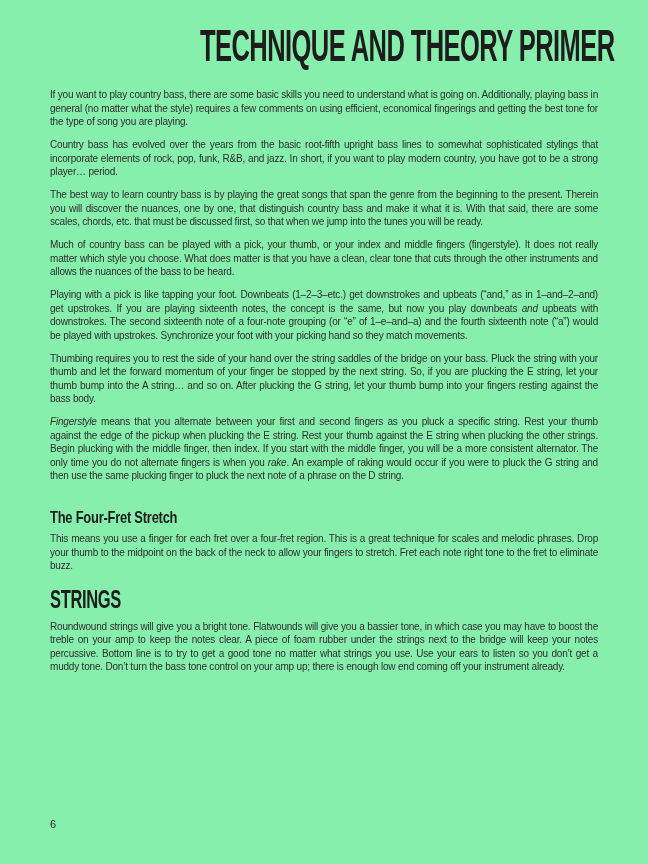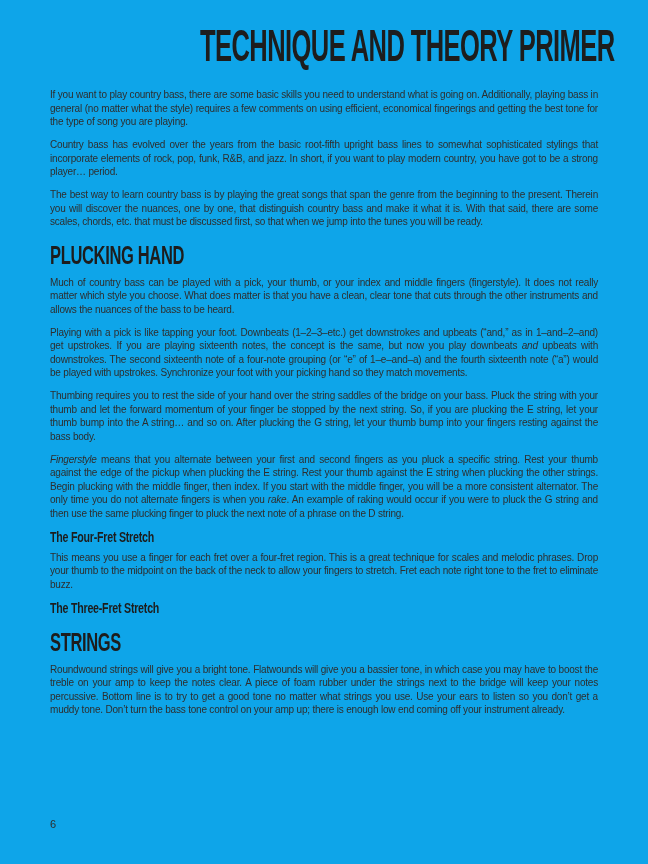--- a/index.html
+++ b/index.html
@@ -13,21 +13,21 @@
     overflow: hidden;
     font-family: "Liberation Sans", sans-serif;
     color: #2e2e2e;
   }
   .page {
     position: relative;
     box-sizing: border-box;
     width: 648px;
     height: 864px;
     padding: 24px 50px 16px 50px;
-    background: #0ea5e9;
+    background: #86efac;
   }
   h1.doc-title {
     margin: 0 0 20px 0;
     text-align: center;
     font-size: 44px;
     line-height: 1.0;
     white-space: nowrap;
     font-weight: bold;
     color: #1d1d1d;
   }
@@ -45,22 +45,22 @@
     font-weight: bold;
     color: #1d1d1d;
   }
   h2.section-heading .cond {
     display: inline-block;
     transform: scaleX(0.66);
     transform-origin: left center;
     letter-spacing: -0.5px;
   }
   h3.sub-heading {
-    margin: 10px 0 6px 0;
-    font-size: 14px;
+    margin: 26px 0 6px 0;
+    font-size: 17px;
     line-height: 1.05;
     white-space: nowrap;
     font-weight: bold;
     color: #1d1d1d;
   }
   h3.sub-heading .cond {
     display: inline-block;
     transform: scaleX(0.76);
     transform-origin: left center;
     letter-spacing: -0.3px;
@@ -88,32 +88,30 @@
 <body>
 
 <div class="page">
 
   <h1 class="doc-title"><span class="cond">TECHNIQUE AND THEORY PRIMER</span></h1>
 
   <p class="body-text">If you want to play country bass, there are some basic skills you need to understand what is going on. Additionally, playing bass in general (no matter what the style) requires a few comments on using efficient, economical fingerings and getting the best tone for the type of song you are playing.</p>
   <p class="body-text">Country bass has evolved over the years from the basic root-fifth upright bass lines to somewhat sophisticated stylings that incorporate elements of rock, pop, funk, R&amp;B, and jazz. In short, if you want to play modern country, you have got to be a strong player… period.</p>
   <p class="body-text">The best way to learn country bass is by playing the great songs that span the genre from the beginning to the present. Therein you will discover the nuances, one by one, that distinguish country bass and make it what it is. With that said, there are some scales, chords, etc. that must be discussed first, so that when we jump into the tunes you will be ready.</p>
 
-  <h2 class="section-heading"><span class="cond">PLUCKING HAND</span></h2>
 
   <p class="body-text">Much of country bass can be played with a pick, your thumb, or your index and middle fingers (fingerstyle). It does not really matter which style you choose. What does matter is that you have a clean, clear tone that cuts through the other instruments and allows the nuances of the bass to be heard.</p>
   <p class="body-text"><span>Playing with a pick is like tapping your foot. Downbeats (1–2–3–etc.) get downstrokes and upbeats (“and,” as in 1–and–2–and) get upstrokes. If you are playing sixteenth notes, the concept is the same, but now you play downbeats </span><em>and</em><span> upbeats with downstrokes. The second sixteenth note of a four-note grouping (or “e” of 1–e–and–a) and the fourth sixteenth note (“a”) would be played with upstrokes. Synchronize your foot with your picking hand so they match movements.</span></p>
   <p class="body-text">Thumbing requires you to rest the side of your hand over the string saddles of the bridge on your bass. Pluck the string with your thumb and let the forward momentum of your finger be stopped by the next string. So, if you are plucking the E string, let your thumb bump into the A string… and so on. After plucking the G string, let your thumb bump into your fingers resting against the bass body.</p>
   <p class="body-text"><em>Fingerstyle</em><span> means that you alternate between your first and second fingers as you pluck a specific string. Rest your thumb against the edge of the pickup when plucking the E string. Rest your thumb against the E string when plucking the other strings. Begin plucking with the middle finger, then index. If you start with the middle finger, you will be a more consistent alternator. The only time you do not alternate fingers is when you </span><em>rake</em><span>. An example of raking would occur if you were to pluck the G string and then use the same plucking finger to pluck the next note of a phrase on the D string.</span></p>
 
 
   <h3 class="sub-heading"><span class="cond">The Four-Fret Stretch</span></h3>
   <p class="body-text">This means you use a finger for each fret over a four-fret region. This is a great technique for scales and melodic phrases. Drop your thumb to the midpoint on the back of the neck to allow your fingers to stretch. Fret each note right tone to the fret to eliminate buzz.</p>
 
-  <h3 class="sub-heading"><span class="cond">The Three-Fret Stretch</span></h3>
 
   <h2 class="section-heading"><span class="cond">STRINGS</span></h2>
 
   <p class="body-text">Roundwound strings will give you a bright tone. Flatwounds will give you a bassier tone, in which case you may have to boost the treble on your amp to keep the notes clear. A piece of foam rubber under the strings next to the bridge will keep your notes percussive. Bottom line is to try to get a good tone no matter what strings you use. Use your ears to listen so you don’t get a muddy tone. Don’t turn the bass tone control on your amp up; there is enough low end coming off your instrument already.</p>
 
   <div class="page-number">6</div>
 
 </div>
 
 </body></html>

